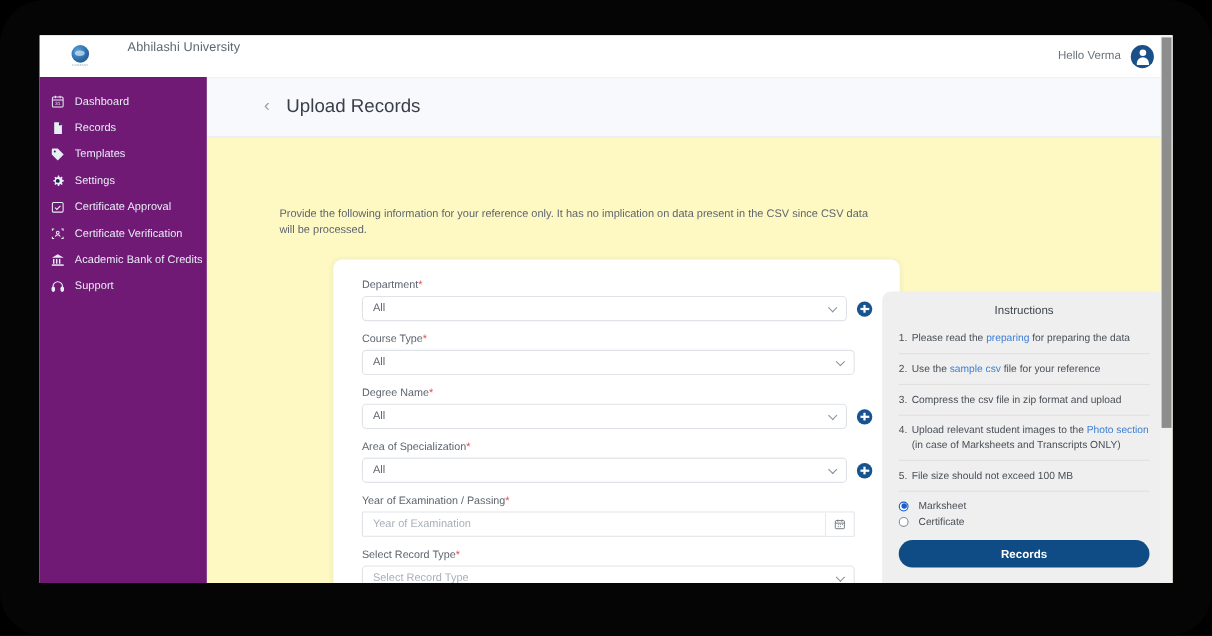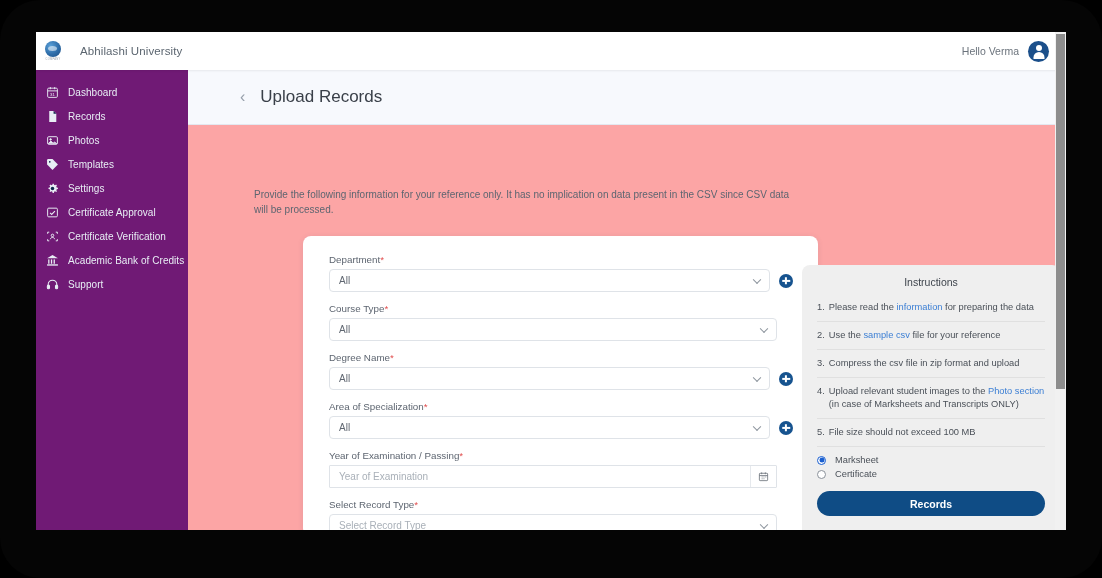--- a/index.html
+++ b/index.html
@@ -25,21 +25,21 @@
 
   
   .topbar {
     position: absolute; left: 0; top: 0;
     width: 1030px; height: 38px;
     background: #ffffff;
     display: flex; align-items: center;
     box-shadow: 0 1px 2px rgba(0,0,0,.07);
     z-index: 6;
   }
-  .brand { display: flex; align-items: center; padding-left: 4px; }
+  .brand { display: flex; padding-left: 24px; gap: 16px; }
   .logo-wrap {
     width: 26px; height: 28px;
     display: flex; flex-direction: column;
     align-items: center; justify-content: center;
   }
   .logo-globe {
     width: 16px; height: 16px; border-radius: 50%;
     background: radial-gradient(circle at 35% 32%, #5aa0d8 0%, #2d6ca8 55%, #1d4d82 100%);
     position: relative;
   }
@@ -108,21 +108,21 @@
     line-height: 1; font-weight: 300;
   }
   .page-title {
     margin-left: 15px; font-size: 17px; color: #3a4049; font-weight: 400;
   }
 
   
   .content {
     position: absolute; left: 152px; top: 93px;
     width: 878px; height: 405px;
-    background: #fca5a5;
+    background: #fef9c3;
     overflow: hidden;
   }
   .note {
     position: absolute; left: 66px; top: 62px; width: 540px;
     font-size: 10px; line-height: 15px; color: #5d6570;
   }
   .form-card {
     position: absolute; left: 70px; top: 111px;
     width: 515px; height: 300px;
     background: #fff; border-radius: 8px;
@@ -262,30 +262,20 @@
         <span class="nav-ic">
             <svg viewBox="0 0 24 24" fill="#e8eef5">
               <path d="M6 2h8l5 5v15H6z"></path>
               <path d="M14 2v5h5" fill="#0e2a4d"></path>
             </svg>
           </span>
         <span>Records</span>
       </div>
       <div class="nav-item">
         <span class="nav-ic">
-            <svg viewBox="0 0 24 24" fill="none" stroke="#e8eef5" stroke-width="1.8">
-              <rect x="3" y="5" width="18" height="14" rx="2"></rect>
-              <circle cx="8.5" cy="10" r="1.4" fill="#e8eef5"></circle>
-              <path d="M4 18l5-5 4 4 3-2 4 3" fill="#e8eef5"></path>
-            </svg>
-          </span>
-        <span>Photos</span>
-      </div>
-      <div class="nav-item">
-        <span class="nav-ic">
             <svg viewBox="0 0 24 24" fill="#e8eef5">
               <path d="M12 2H4a2 2 0 0 0-2 2v8l10 10 10-10z"></path>
               <circle cx="7" cy="7" r="1.6" fill="#0e2a4d"></circle>
             </svg>
           </span>
         <span>Templates</span>
       </div>
       <div class="nav-item">
         <span class="nav-ic">
             <svg viewBox="0 0 24 24" fill="#e8eef5">
@@ -417,21 +407,21 @@
           </div>
         </div>
 
       </div>
 
       <div class="instr">
         <div class="instr-title">Instructions</div>
 
         <div class="instr-item">
           <span class="instr-num">1.</span>
-          <span><span>Please read the </span><span class="lnk">information</span><span> for preparing the data</span></span>
+          <span><span>Please read the </span><span class="lnk">preparing</span><span> for preparing the data</span></span>
         </div>
 
         <div class="instr-item">
           <span class="instr-num">2.</span>
           <span><span>Use the </span><span class="lnk">sample csv</span><span> file for your reference</span></span>
         </div>
 
         <div class="instr-item">
           <span class="instr-num">3.</span>
           <span>Compress the csv file in zip format and upload</span>

